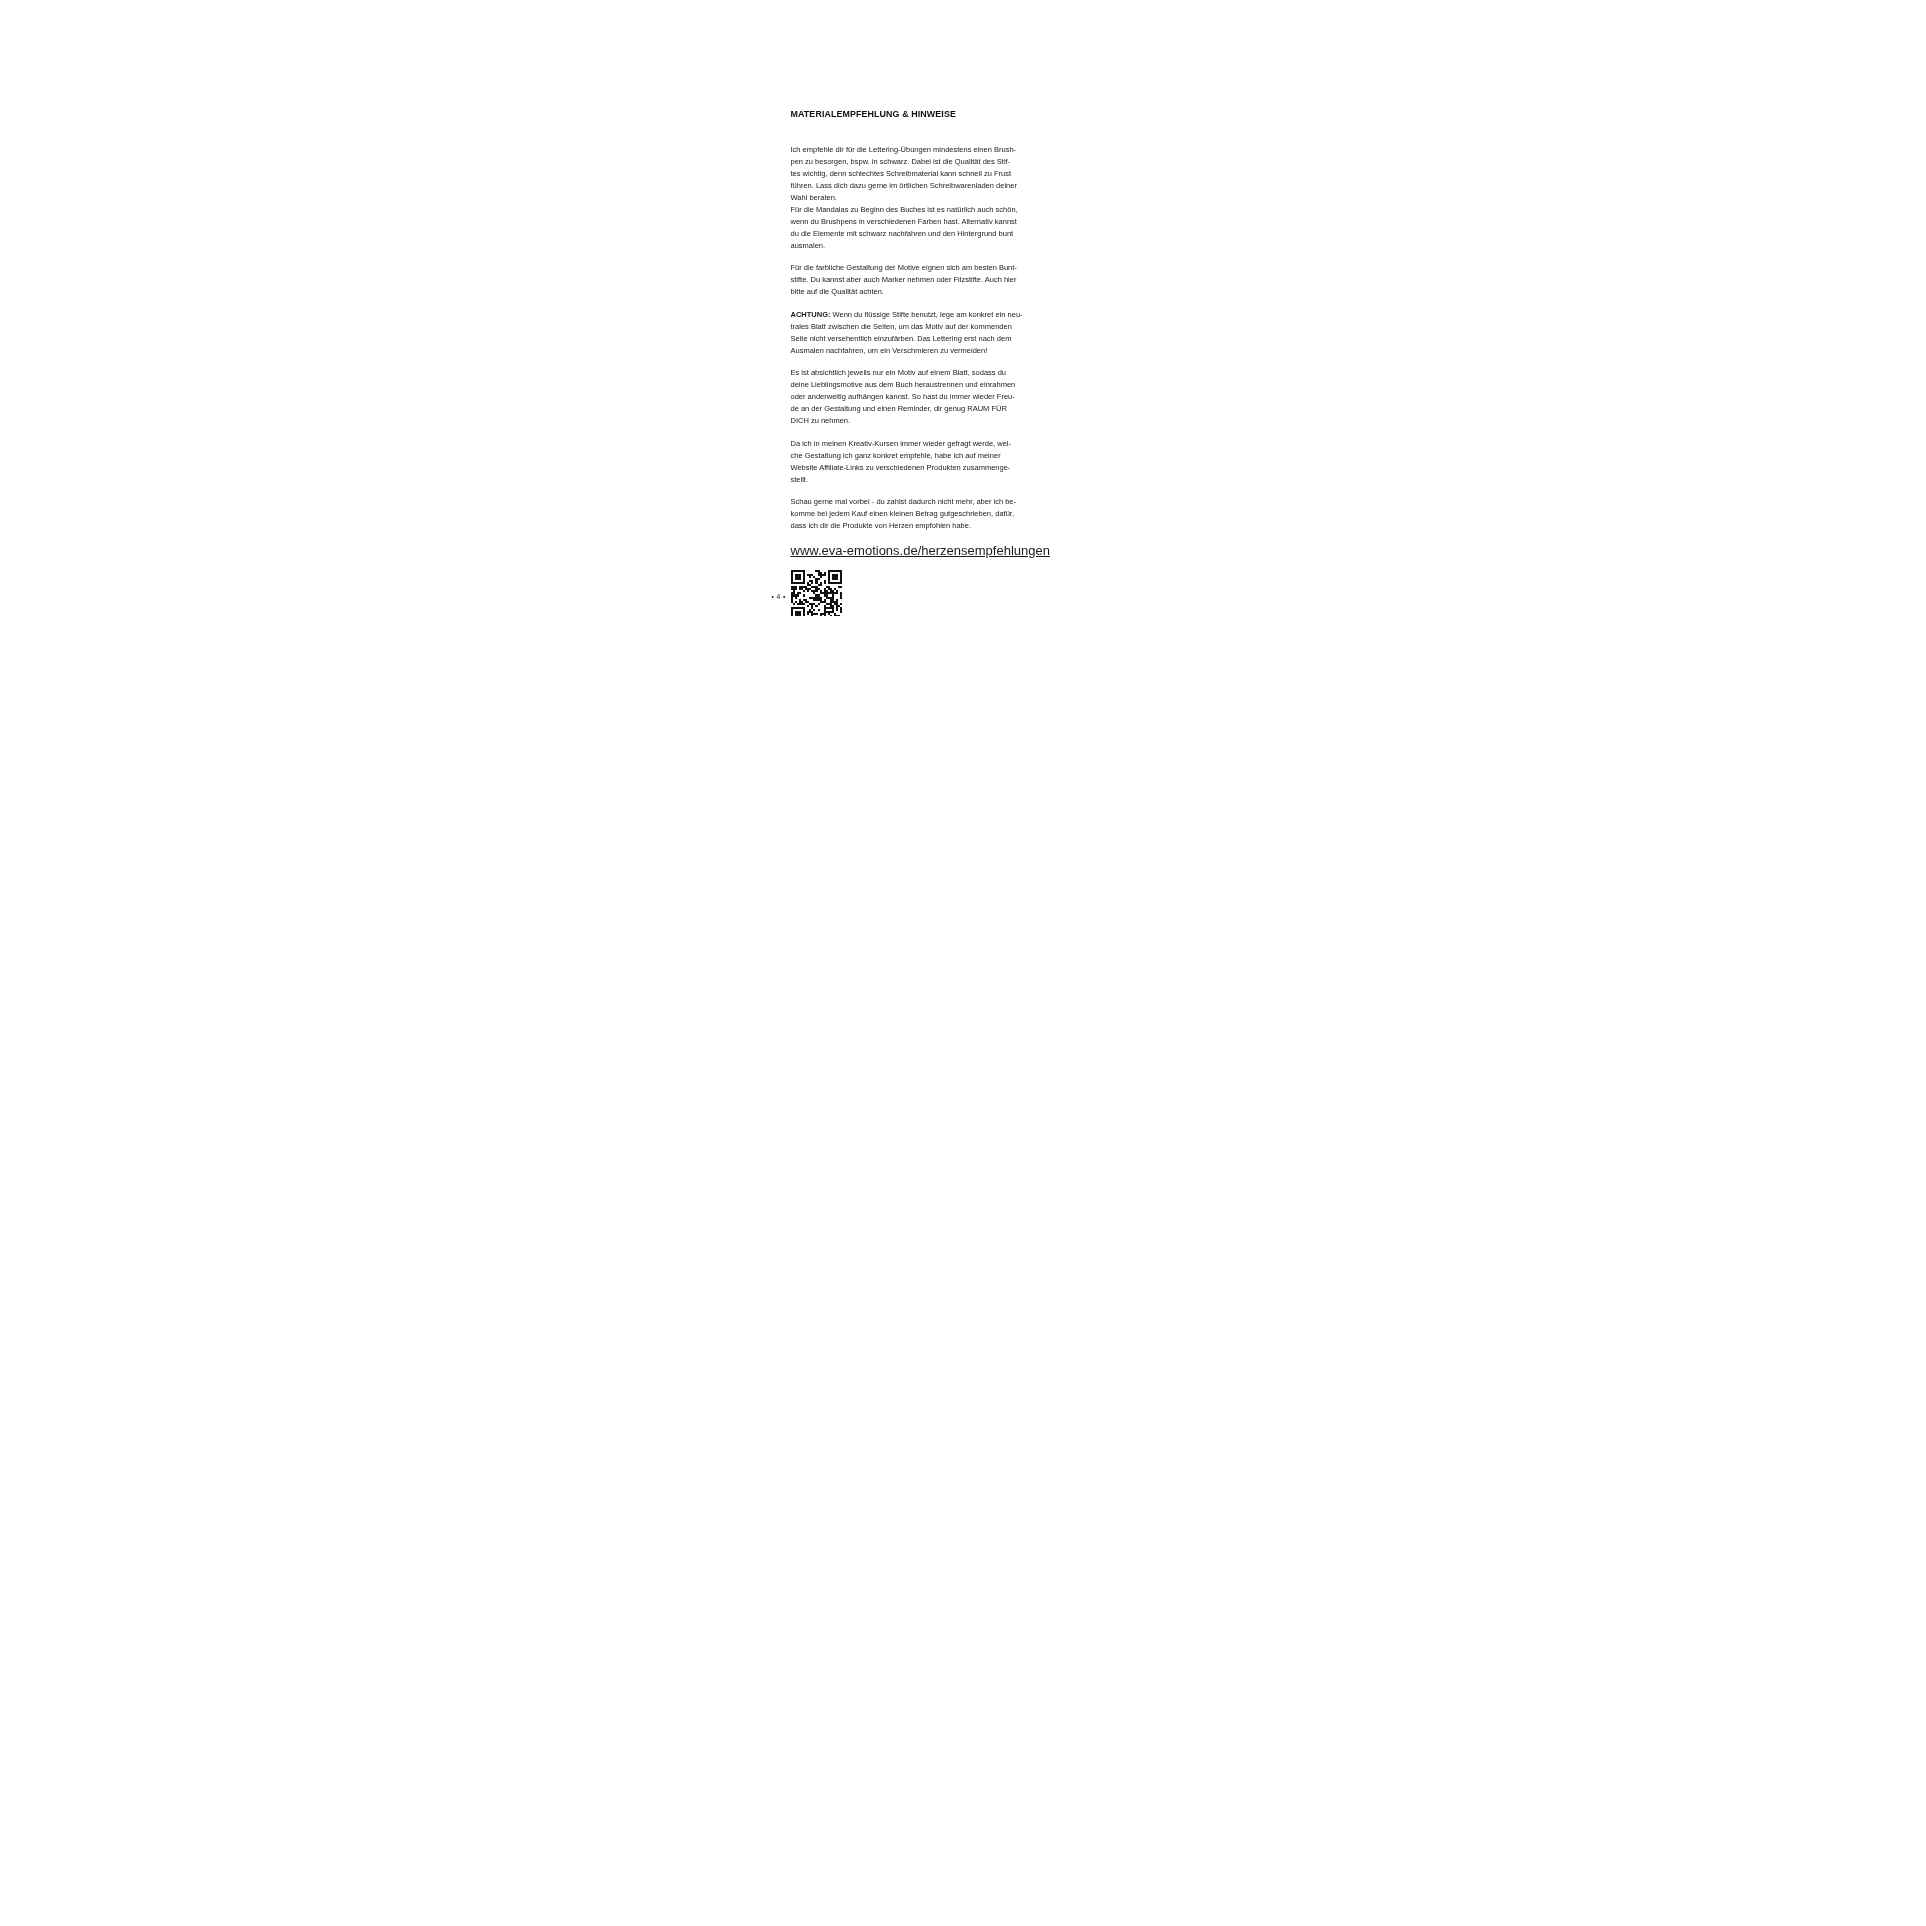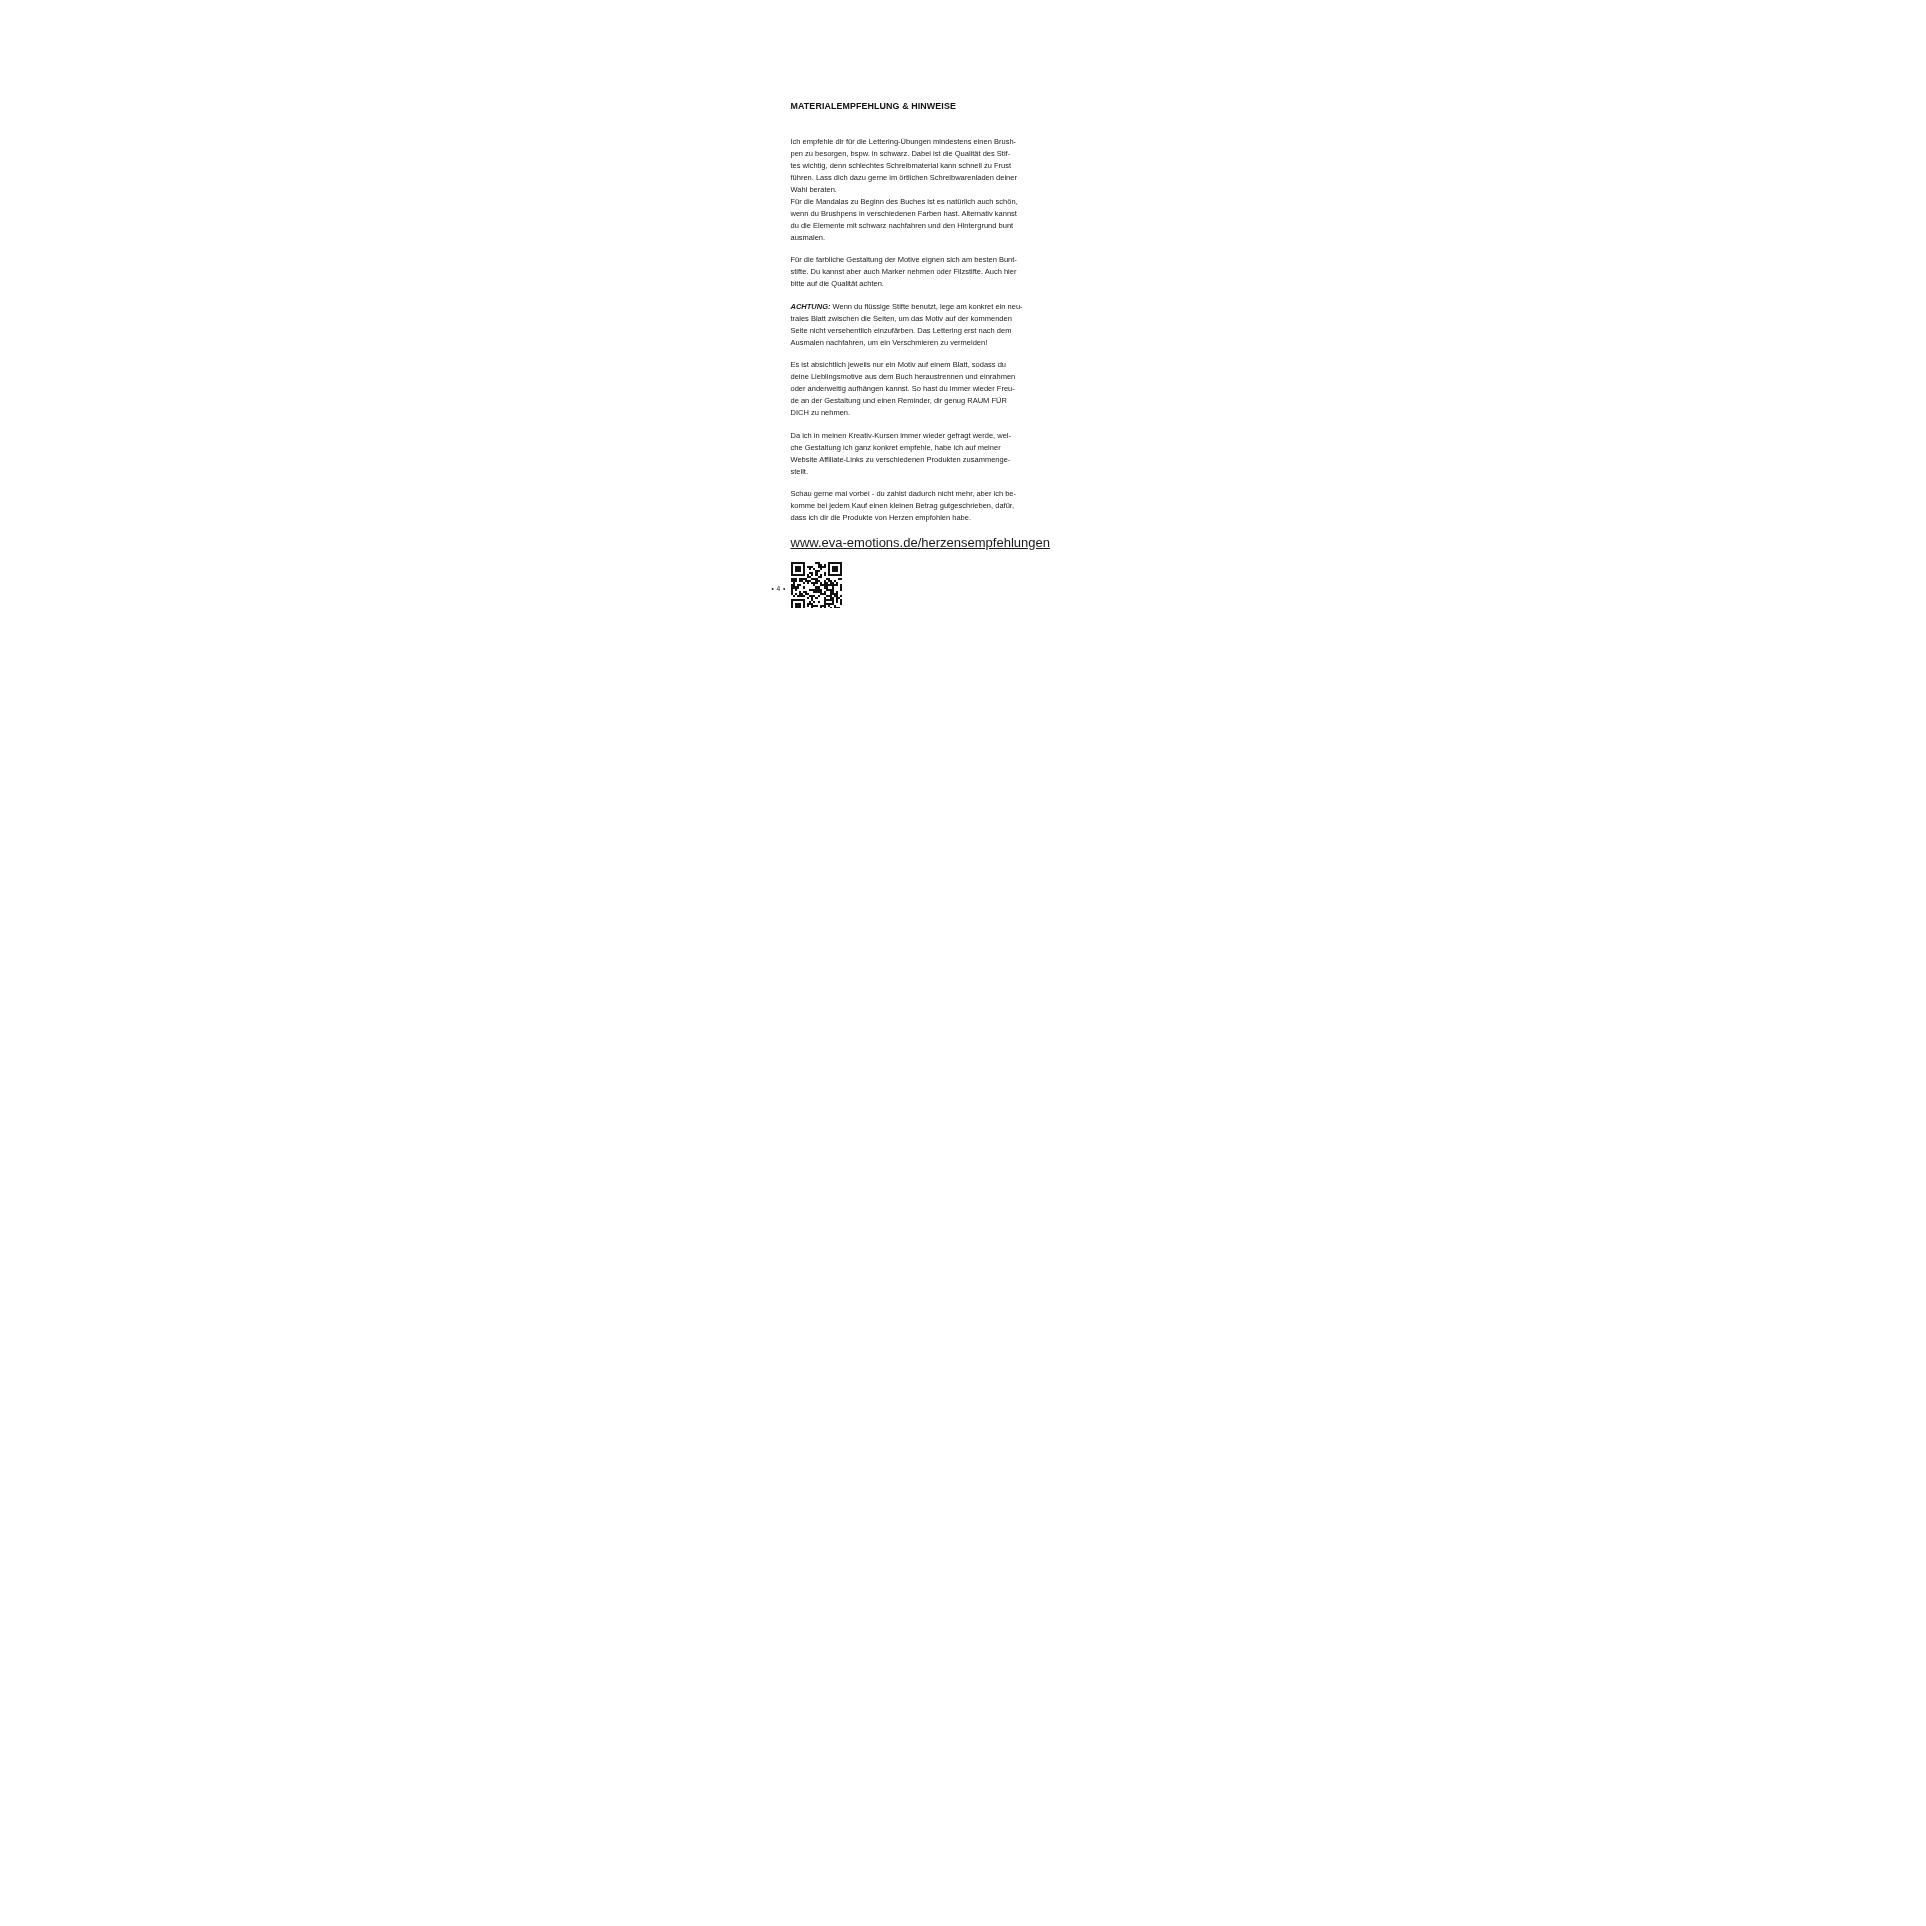--- a/index.html
+++ b/index.html
@@ -2,21 +2,21 @@
 <html lang="de" style="font-size:6.2px"><head>
 <meta charset="utf-8">
 <title>Materialempfehlung &amp; Hinweise</title>
 <style>
   * { margin: 0; padding: 0; box-sizing: border-box; }
   html, body { background: #ffffff; }
   .page {
     position: relative;
     width: 433px;
     height: 604px;
-    margin: 4px auto;
+    margin: 12px auto;
     background: #ffffff;
     font-family: "Liberation Sans", "DejaVu Sans", sans-serif;
     color: #1b1b1b;
     overflow: hidden;
   }
   .content {
     position: absolute;
     left: 44px;
     top: 97px;
     width: 285px;
@@ -30,21 +30,20 @@
   }
   .para {
     font-size: 7.5px;
     line-height: 12px;
     white-space: pre-line;
     margin: 0 0 10.4px 0;
     color: #1b1b1b;
   }
   .achtung-lead {
     font-weight: 700;
-    font-style: italic;
   }
   .url-line {
     font-size: 13px;
     line-height: 10.6px;
     margin: 14px 0 0 0;
     color: #1b1b1b;
     text-decoration: underline;
   }
   .qr-wrap {
     margin-top: 13px;

